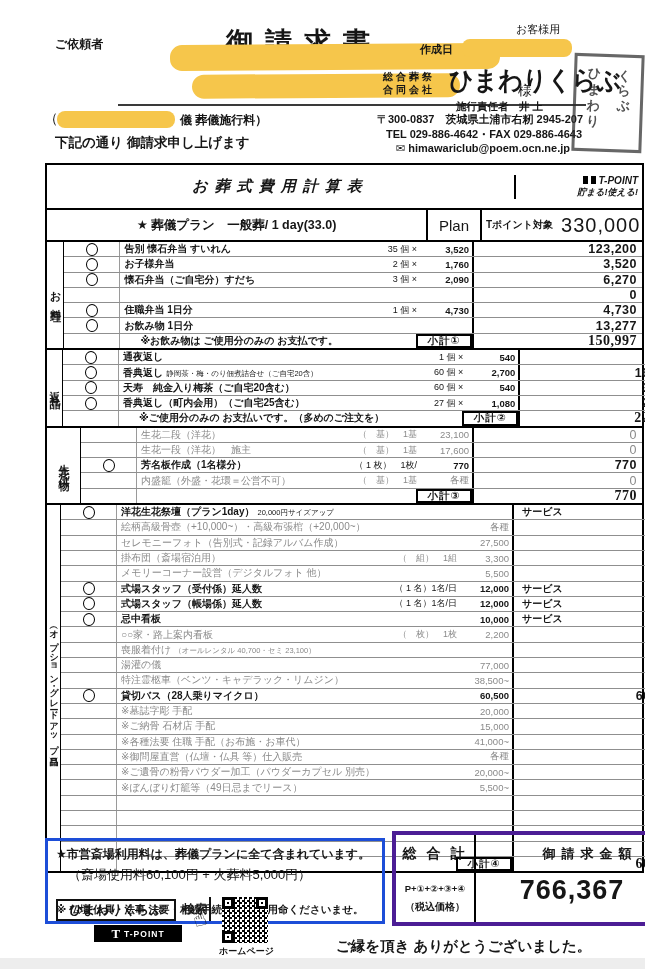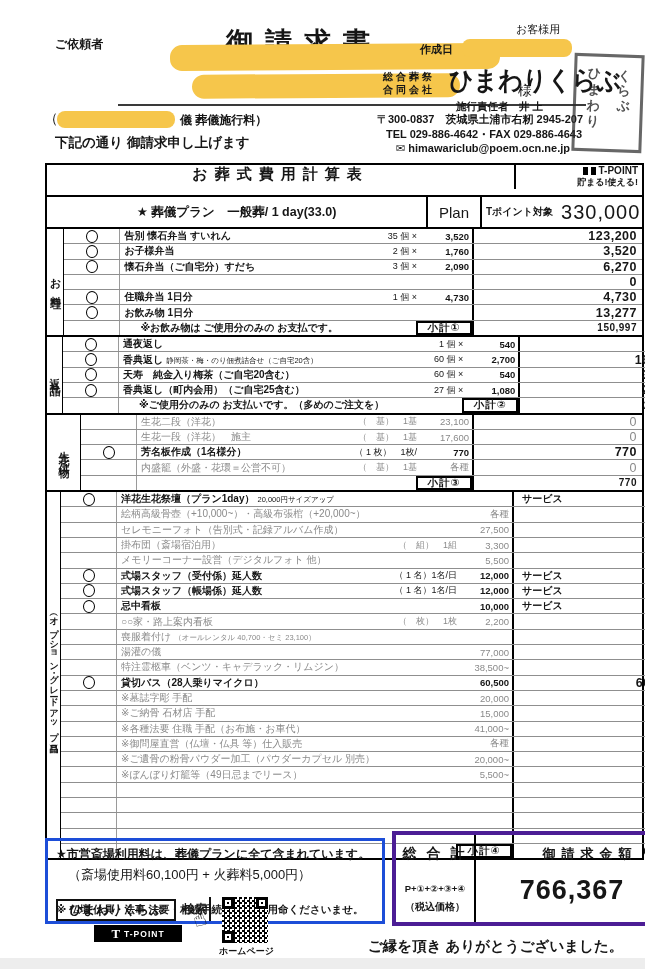--- a/index.html
+++ b/index.html
@@ -25,21 +25,21 @@
   .co-name{left:449px;top:64px;font-size:24px;font-weight:bold;transform:scaleY(1.08);}
   .co-mgr{left:456px;top:100px;font-size:10.5px;font-weight:bold;}
   .co-postal{left:377px;top:112px;font-size:11px;font-weight:bold;}
   .co-tel{left:386px;top:127px;font-size:11px;font-weight:bold;}
   .co-mail{left:396px;top:142px;font-size:11px;font-weight:bold;}
   .stamp{left:573px;top:54px;width:60px;height:88px;border:3px solid rgba(45,45,45,.85);
          transform:rotate(2deg);display:flex;justify-content:space-around;padding:2px;opacity:.85;}
   .stamp span{writing-mode:vertical-rl;text-orientation:upright;font-size:13px;font-weight:bold;color:#333;letter-spacing:1px;}
   
   .tbl{left:45px;top:163px;width:595px;border:2px solid #000;background:#fff;}
-  .t-head{display:flex;height:30px;align-items:flex-start;}
+  .t-head{display:flex;height:43px;align-items:center;font-style:italic;}
   .t-title{flex:1;display:flex;align-items:center;justify-content:center;font-size:15px;font-weight:bold;letter-spacing:7px;}
   .t-tp{width:118px;border-left:2px solid #000;display:flex;flex-direction:column;align-items:flex-end;justify-content:center;padding:0 4px;}
   .tp1{font-size:10px;font-weight:bold;display:flex;align-items:center;gap:2px;}
   .tpsq{display:inline-block;width:5px;height:8px;background:#000;margin-right:1px;}
   .tp2{font-size:9px;font-weight:bold;}
   .t-plan{display:flex;height:30px;border-top:2px solid #000;align-items:stretch;}
   .p-label{flex:1;display:flex;align-items:center;justify-content:center;font-size:12.5px;font-weight:bold;}
   .p-plan{width:52px;border-left:2px solid #000;border-right:2px solid #000;display:flex;align-items:center;justify-content:center;font-size:15px;}
   .p-right{width:156px;display:flex;align-items:center;gap:8px;padding-left:4px;}
   .p-tgt{font-size:10px;font-weight:bold;}
@@ -61,21 +61,21 @@
   .small{font-size:7.5px;}
   .note{font-weight:bold;padding-left:16px;}
   .q{width:82px;text-align:right;font-size:9px;white-space:nowrap;}
   .p{width:52px;text-align:right;font-weight:bold;padding-right:3px;font-size:9.5px;white-space:nowrap;}
   .subwrap{width:134px;align-self:stretch;display:flex;justify-content:flex-end;}
   .subbox{width:52px;border:2px solid #000;display:flex;align-items:center;justify-content:center;
           font-size:10.5px;font-weight:bold;letter-spacing:1px;}
   .amt{width:168px;border-left:2px solid #000;align-self:stretch;display:flex;align-items:center;}
   .svc{padding-left:8px;font-size:10px;font-weight:bold;}
   .val{flex:1;text-align:right;padding-right:5px;font-size:12.5px;font-weight:bold;letter-spacing:.5px;}
-  .val.big{font-size:10px;}
+  .val.big{font-size:14px;font-family:Liberation Serif, serif;}
   .faint{color:#8a8a8a;}
   
   .fnotes{left:45px;top:838px;width:340px;height:86px;border:3px solid #1d4ed8;padding:5px 8px;box-sizing:border-box;}
   .fn1{font-size:12px;font-weight:bold;}
   .fn2{font-size:13px;margin-top:3px;padding-left:12px;}
   .fn3{position:absolute;left:8px;bottom:4px;font-size:10.5px;font-weight:bold;}
   .total-box{left:392px;top:831px;width:280px;height:95px;border:4px solid #4c1d95;box-sizing:border-box;display:flex;}
   .tb-left{width:80px;border-right:2px solid #000;display:flex;flex-direction:column;align-items:center;padding-top:10px;box-sizing:border-box;}
   .tb-total{font-size:14px;font-weight:bold;letter-spacing:3px;}
   .tb-formula{font-size:9.5px;font-weight:bold;margin-top:20px;}
@@ -90,21 +90,21 @@
   .hand{left:193px;top:906px;font-size:22px;transform:rotate(-18deg);}
   .tp-badge{left:94px;top:925px;width:88px;height:17px;background:#000;color:#fff;display:flex;align-items:center;justify-content:center;gap:4px;}
   .tp-badge .tlogo{font-family:"Liberation Serif",serif;font-size:13px;font-weight:bold;line-height:1;}
   .tp-badge .tname{font-size:8.5px;letter-spacing:1px;font-weight:bold;}
   .qr{left:222px;top:897px;width:46px;height:46px;
       background:repeating-conic-gradient(#000 0 25%,#fff 0 50%);background-size:5px 5px;position:absolute;}
   .finder{position:absolute;width:12px;height:12px;border:3px solid #000;background:#fff;box-sizing:border-box;}
   .finder::after{content:"";position:absolute;left:2px;top:2px;width:2px;height:2px;background:#000;}
   .f1{left:0;top:0;} .f2{right:0;top:0;} .f3{left:0;bottom:0;}
   .homepage{left:219px;top:945px;font-size:9px;font-weight:bold;}
-  .thanks{left:368px;top:937px;font-size:14.5px;font-weight:bold;}
+  .thanks{left:336px;top:937px;font-size:14.5px;font-weight:bold;}
   .bottom-strip{left:0;top:958px;width:645px;height:11px;background:#ededed;}
 </style>
 </head>
 <body>
 
 <div class="page">
 
   <div class="abs doc-title">御請求書</div>
   <div class="abs client-label">ご依頼者</div>
   <div class="abs redact r1"></div>

